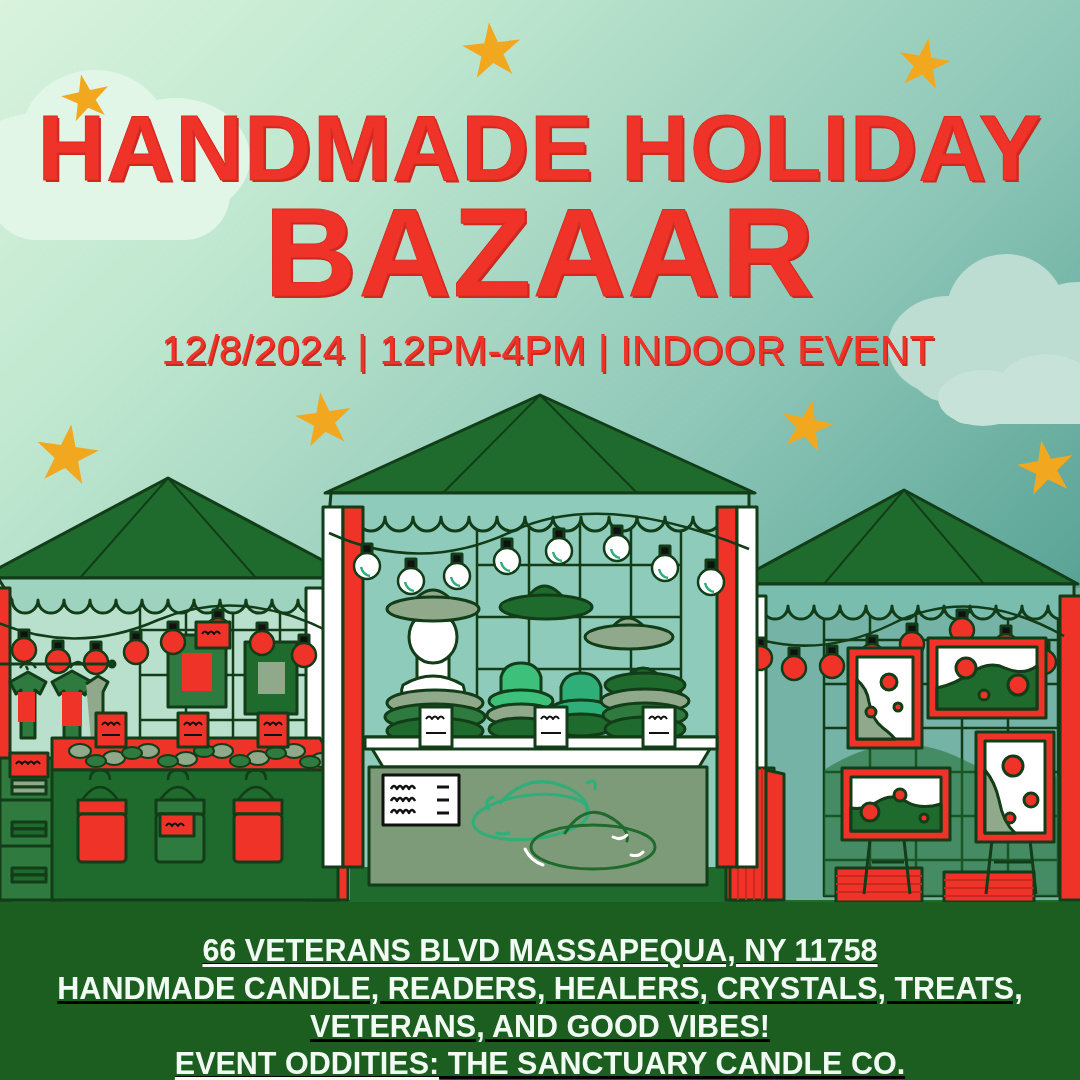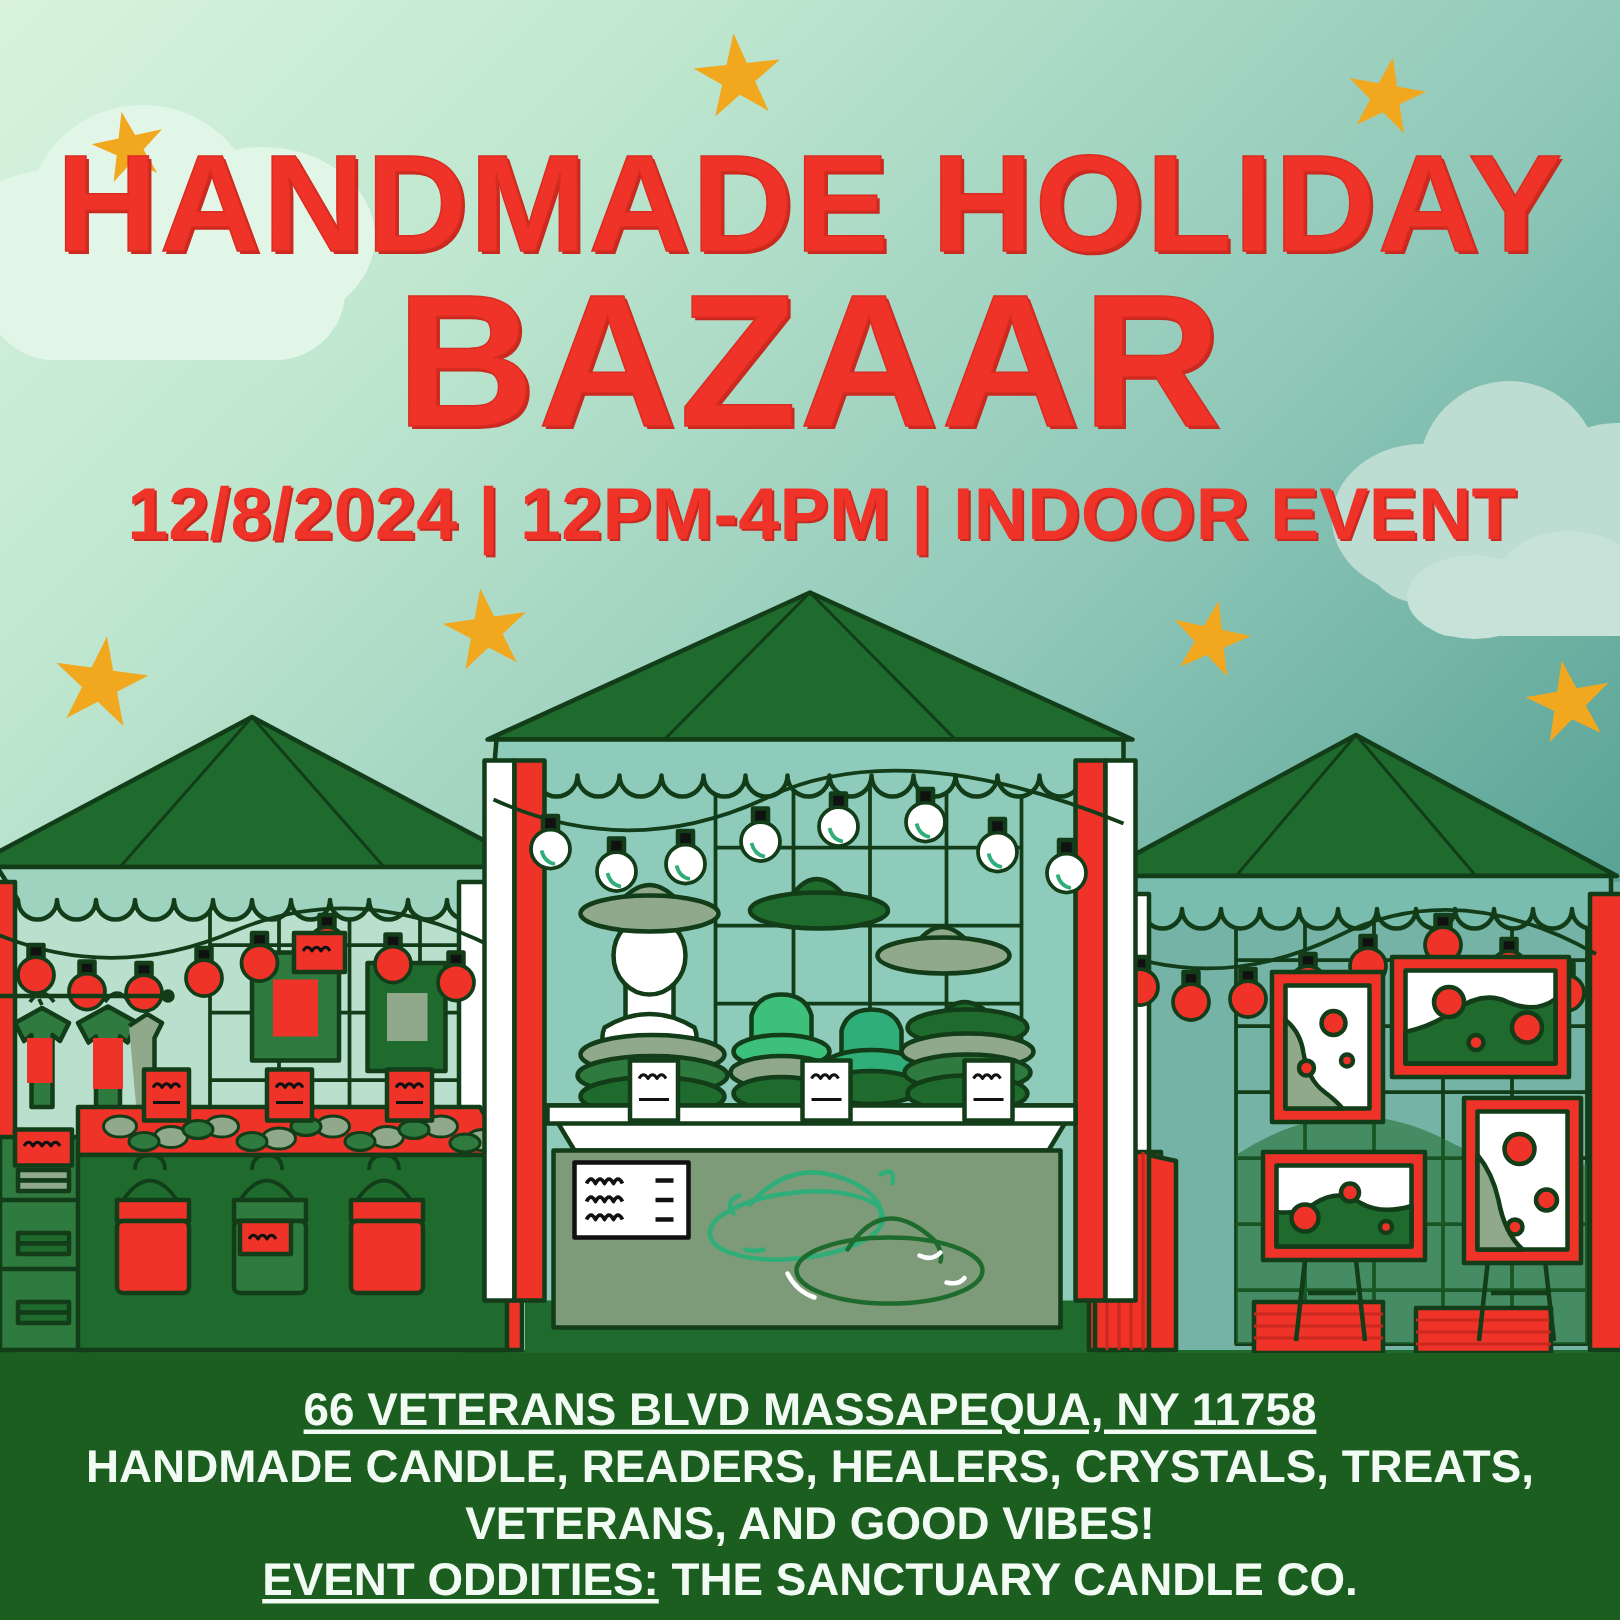--- a/index.html
+++ b/index.html
@@ -30,29 +30,30 @@
     color:#f03329;font-weight:700;line-height:.92;
     letter-spacing:.012em;white-space:nowrap;
     font-family:"Liberation Sans Narrow","Liberation Sans",sans-serif;
     transform:scaleX(1.02);
     text-shadow:2px 2px 0 #c9291f;
     -webkit-text-stroke:1px #d92d22;
   }
   .t1{font-size:92px;top:0;}
   .t2{font-size:126px;}
   .subtitle{
-    color:#f03329;font-weight:700;font-size:49px;letter-spacing:.005em;
+    color:#f03329;font-weight:400;font-size:41px;letter-spacing:.005em;
     text-shadow:1.5px 1.5px 0 #c9291f;white-space:nowrap;margin-left:16px;
   }
 
   
   #footer{
     position:absolute;left:0;right:0;bottom:0;height:178px;background:#1b5e20;
     z-index:60;display:flex;flex-direction:column;align-items:center;justify-content:flex-start;
-    padding-top:20px;
+    padding-top:30px;
+    text-decoration:underline;
   }
   #footer div{color:#f2fbf3;font-weight:700;font-size:30.5px;line-height:1.24;text-align:center;white-space:nowrap;}
   .u{text-decoration:underline;text-underline-offset:3px;text-decoration-thickness:2.5px;}
   .sponsor-rest{text-decoration:none;}
 
   
   .booth{position:absolute;}
   svg{display:block;overflow:visible;}
 </style>
 </head>
@@ -85,21 +86,21 @@
   <div class="star" style="left:62px;top:74px;width:48px;height:48px;transform:rotate(-12deg);"></div>
   <div class="star" style="left:36px;top:424px;width:62px;height:62px;transform:rotate(8deg);"></div>
   <div class="star" style="left:296px;top:392px;width:56px;height:56px;transform:rotate(-8deg);"></div>
   <div class="star" style="left:781px;top:400px;width:52px;height:52px;transform:rotate(12deg);"></div>
   <div class="star" style="left:1018px;top:440px;width:56px;height:56px;transform:rotate(-10deg);"></div>
 
   <div class="hill" style="left:-120px;top:760px;width:620px;height:240px;"></div>
   <div class="hill" style="left:600px;top:735px;width:620px;height:260px;"></div>
   <div class="ground" style="top:838px;height:242px;"></div>
 
-  <div class="title-wrap" style="top:94px;">
+  <div class="title-wrap" style="top:106px;">
     <div class="t1">HANDMADE HOLIDAY</div>
     <div class="t2" style="margin-top:4px;">BAZAAR</div>
     <div class="subtitle" style="margin-top:16px;">12/8/2024 | 12PM-4PM | INDOOR EVENT</div>
   </div>
 
   <div class="booth" style="left:-10px;top:470px;width:370px;height:450px;z-index:20;">
     <svg width="370" height="450" viewBox="0 0 370 450">
       <g stroke="#123d18" stroke-width="3" stroke-linejoin="round">
 
         <rect x="10" y="110" width="350" height="320" fill="#b9e0cd" stroke="none"></rect>

